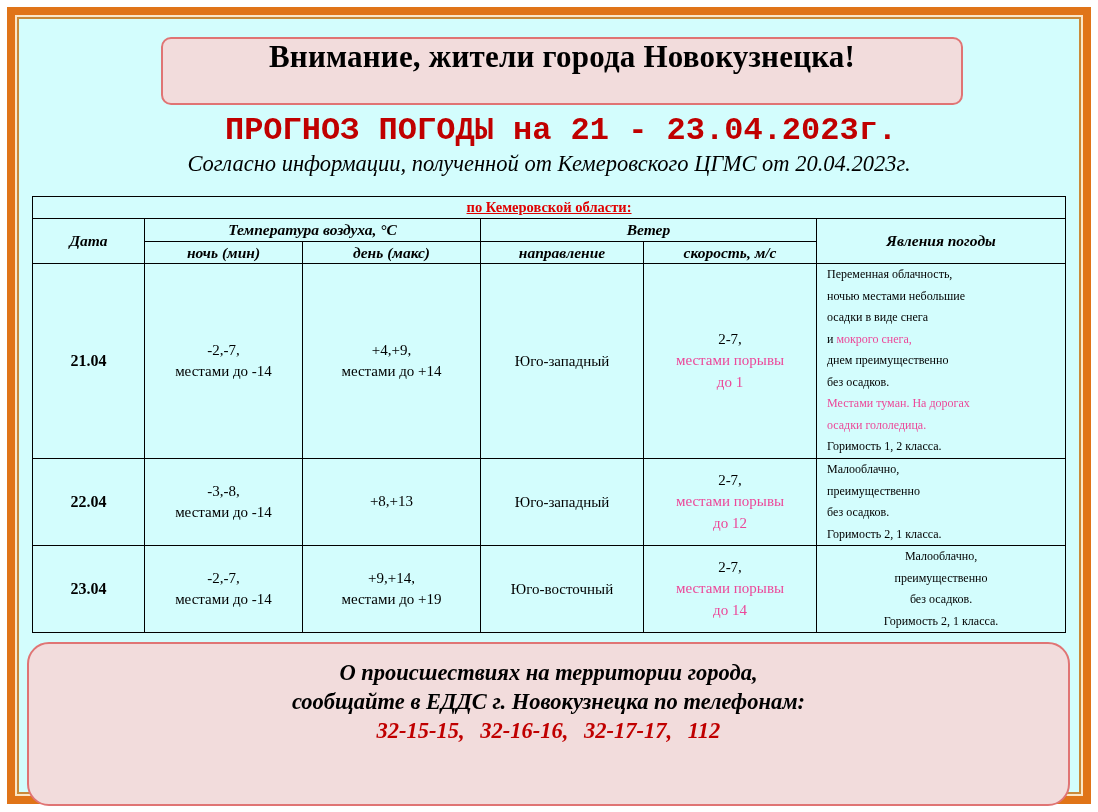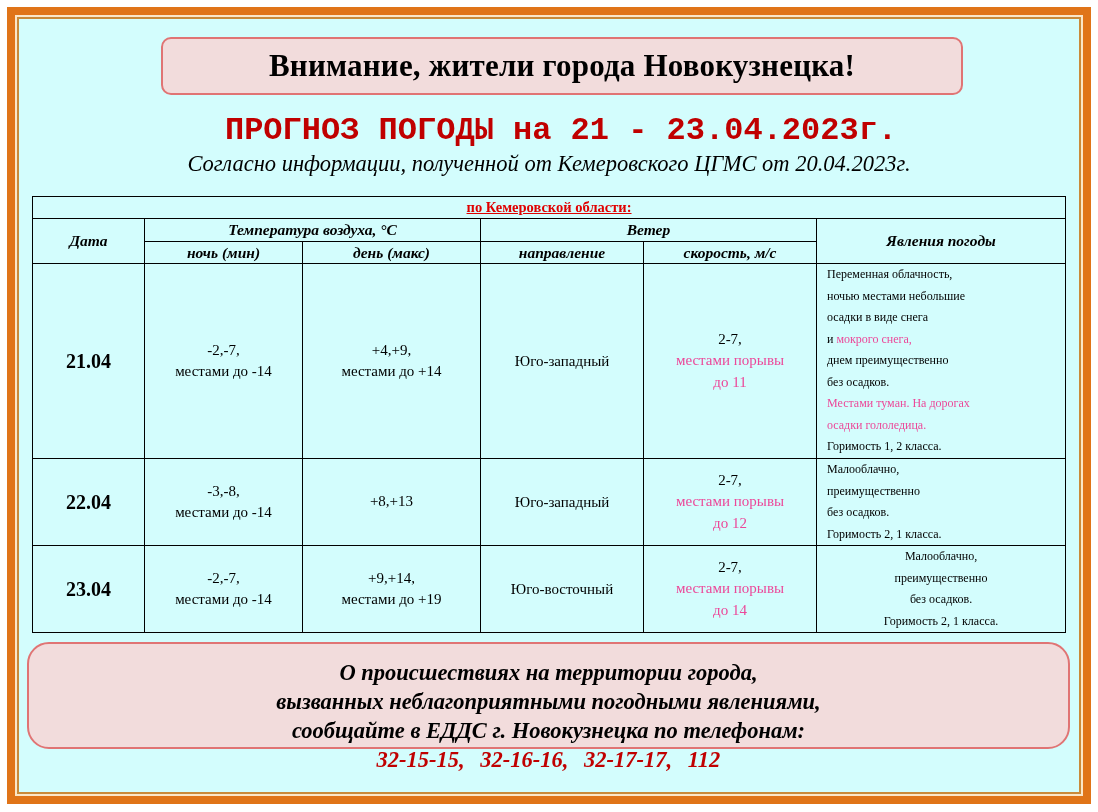--- a/index.html
+++ b/index.html
@@ -18,24 +18,24 @@
   }
   .frame-inner-line {
     position: absolute; left: 2px; top: 2px; right: 2px; bottom: 2px;
     background: #c98a3a;
   }
   .canvas {
     position: absolute; left: 2px; top: 2px; right: 2px; bottom: 2px;
     background: #d3fdfd;
   }
   .banner {
-    position: absolute; left: 161px; top: 37px; width: 802px; height: 58px;
+    position: absolute; left: 161px; top: 37px; width: 802px; height: 68px;
     box-sizing: border-box; background: #f2dcdc;
     border: 2px solid #e07474; border-radius: 10px;
-    display: flex; align-items: center; justify-content: center;
+    display: flex; align-items: flex-start; justify-content: center;
   }
   .banner-text {
     font-family: "Liberation Serif", serif; font-weight: bold;
     font-size: 31px; color: #000; letter-spacing: 0.2px;
   }
   .title {
     position: absolute; left: 12px; width: 1098px; top: 112px; text-align: center;
     font-family: Liberation Mono, monospace; font-weight: bold;
     font-size: 32px; color: #c00000;
   }
@@ -55,27 +55,27 @@
   .region-row td {
     height: 21px; color: #e00000; font-weight: bold; text-decoration: underline;
     font-size: 14.5px;
   }
   .hdr { font-weight: bold; font-style: italic; font-size: 15.5px; }
   .hdr-row1 td { height: 22px; }
   .hdr-row2 td { height: 21px; }
   .data-row.r1 td { height: 194px; }
   .data-row.r2 td { height: 84px; }
   .data-row.r3 td { height: 85px; }
-  .date-cell { font-weight: bold; font-size: 20px; }
+  .date-cell { font-weight: bold; font-size: 16px; }
   .line { display: block; line-height: 21.5px; }
   .red { color: #ec4899; }
   .phen { text-align: left !important; padding-left: 10px !important; font-size: 12px; }
   .phen.center { text-align: center !important; padding-left: 0 !important; }
   .footer {
-    position: absolute; left: 27px; top: 642px; width: 1043px; height: 107px;
+    position: absolute; left: 27px; top: 642px; width: 1043px; height: 164px;
     box-sizing: border-box; background: #f2dcdc;
     border: 2px solid #e07474; border-radius: 22px;
     text-align: center;
     font-family: "Liberation Serif", serif; font-weight: bold; font-style: italic;
     font-size: 22.5px; color: #000; padding-top: 14px;
   }
   .footer .fl { display: block; line-height: 29px; }
   .footer .phones { color: #c00000; }
   .phone { margin: 0 5px; }
 </style>
@@ -132,21 +132,21 @@
       <span class="line">местами до -14</span>
     </td>
     <td>
       <span class="line">+4,+9,</span>
       <span class="line">местами до +14</span>
     </td>
     <td>Юго-западный</td>
     <td>
       <span class="line">2-7,</span>
       <span class="line red">местами порывы</span>
-      <span class="line red">до 11</span>
+      <span class="line red">до 1</span>
     </td>
     <td class="phen">
       <span class="line">Переменная облачность,</span>
       <span class="line">ночью местами небольшие</span>
       <span class="line">осадки в виде снега</span>
       <span class="line"><span>и </span><span class="red">мокрого снега,</span></span>
       <span class="line">днем преимущественно</span>
       <span class="line">без осадков.</span>
       <span class="line red">Местами туман. На дорогах</span>
       <span class="line red">осадки гололедица.</span>
@@ -198,21 +198,20 @@
       <span class="line">преимущественно</span>
       <span class="line">без осадков.</span>
       <span class="line">Горимость 2, 1 класса.</span>
     </td>
   </tr>
 </tbody>
   </table>
 
 <div class="footer">
   <span class="fl">О происшествиях на территории города,</span>
-  <span class="fl">вызванных неблагоприятными погодными явлениями,</span>
   <span class="fl">сообщайте в ЕДДС  г. Новокузнецка по телефонам:</span>
   <span class="fl phones">
     <span class="phone">32-15-15,</span>
     <span class="phone">32-16-16,</span>
     <span class="phone">32-17-17,</span>
     <span class="phone">112</span>
   </span>
 </div>
 
 </body></html>

